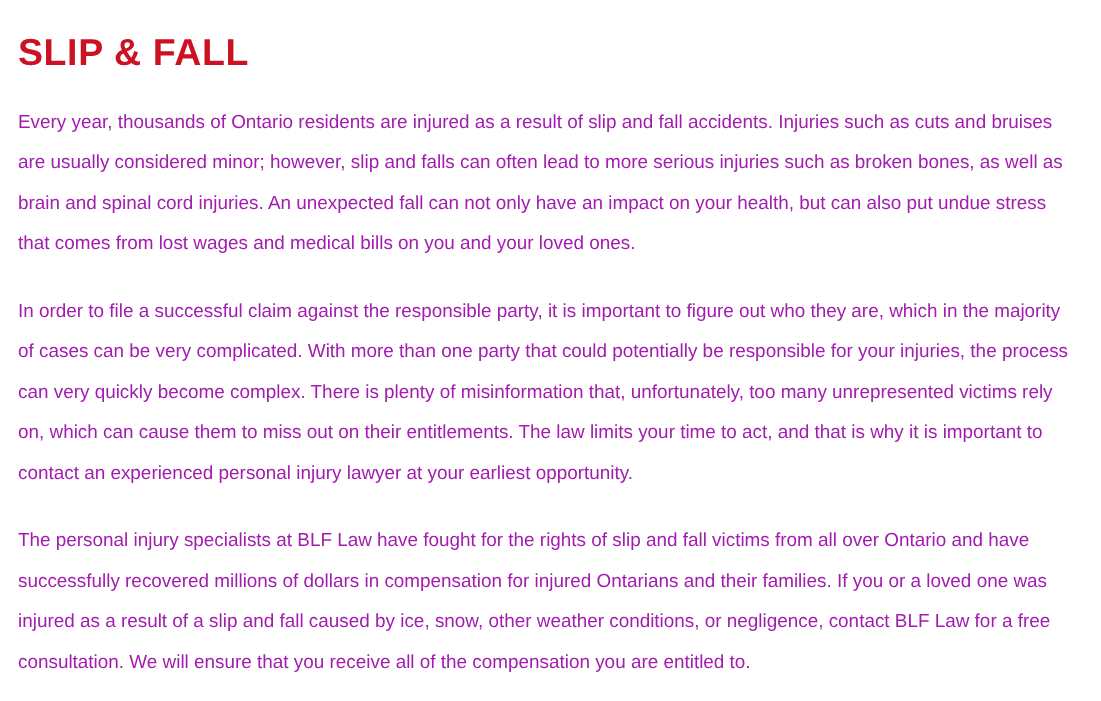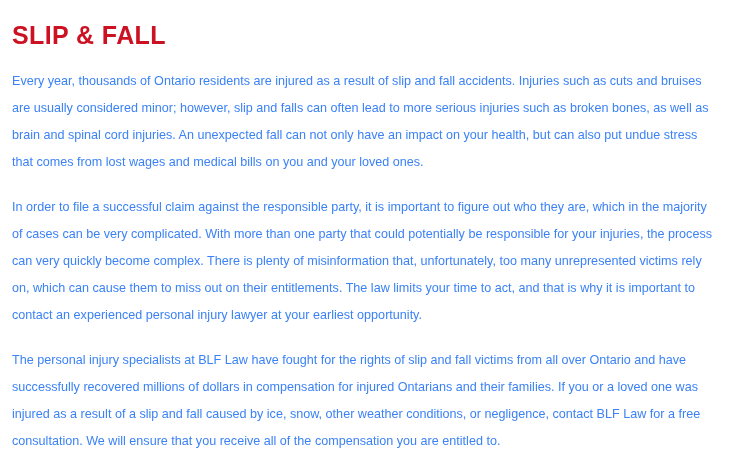--- a/index.html
+++ b/index.html
@@ -25,21 +25,21 @@
     font-weight: bold;
     color: #cc1122;
     letter-spacing: 0.4px;
     margin: 0 0 18px 0;
     line-height: 1.1;
   }
   .body-copy p {
     margin: 0 0 18px 0;
     font-size: 12.6px;
     line-height: 27px;
-    color: #3b82f6;
+    color: #a21caf;
     text-align: left;
   }
   .body-copy p:last-child {
     margin-bottom: 16px;
   }
 </style>
 </head>
 <body>
 
 <div class="page">

